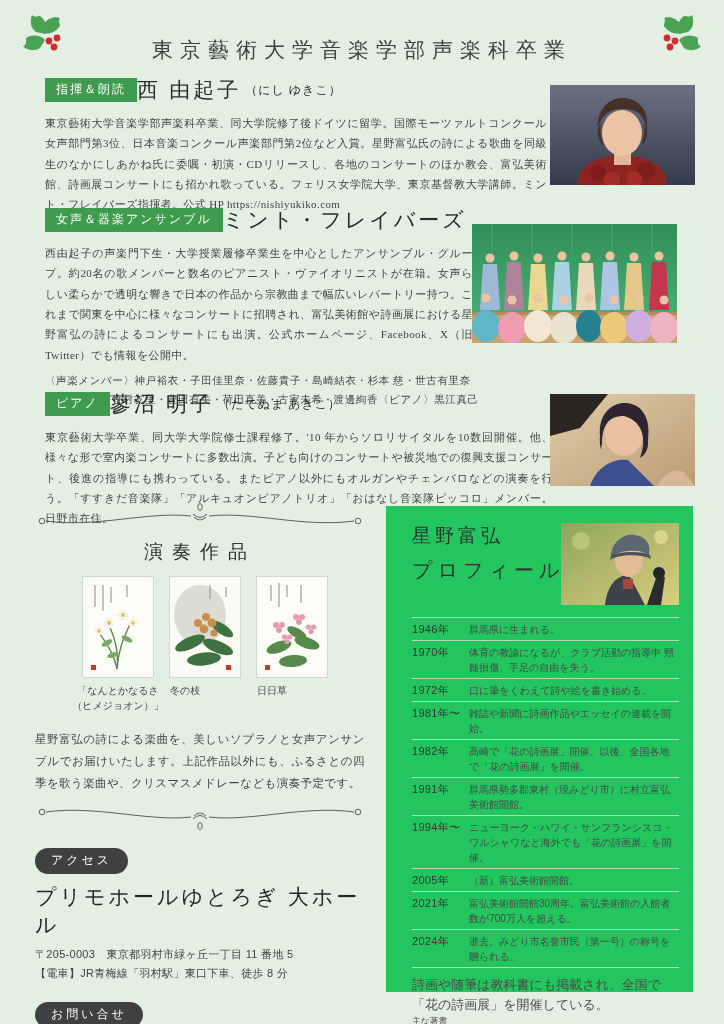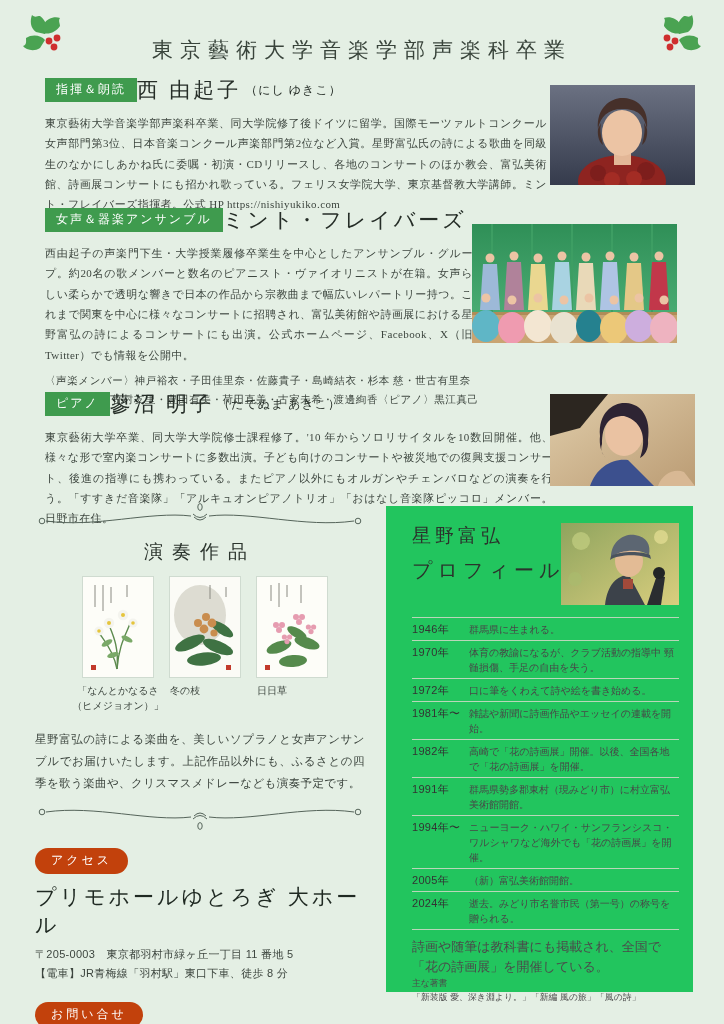--- a/index.html
+++ b/index.html
@@ -55,21 +55,21 @@
   .art-card {
     position:absolute; top:0; width:70px; height:100px; background:#fdfdfa;
     box-shadow:0 0 0 1px rgba(90,110,95,0.15);
   }
   .art1 { left:48px; } .art2 { left:135px; } .art3 { left:222px; }
   .art-caption { position:absolute; top:106px; font-size:10px; line-height:1.5; color:#3c453e; white-space:pre-line; }
   .cap1 { left:8px; width:150px; text-align:center; }
   .cap2 { left:135px; } .cap3 { left:222px; }
   .works-note { margin-top:4px; font-size:11.5px; line-height:1.9; letter-spacing:0.4px; text-align:justify; color:#3c453e; }
   .pill {
-    display:inline-block; margin-top:15px; background:#c2410c; color:#fff;
+    display:inline-block; margin-top:15px; background:#404040; color:#fff;
     border-radius:13px; padding:4px 16px 5px; font-size:12px; letter-spacing:3px;
   }
   .venue-name { font-size:21px; letter-spacing:3px; color:#1f2922; margin:9px 0 6px; font-weight:500; }
   .addr-line { font-size:11px; line-height:1.75; color:#3c453e; letter-spacing:0.3px; }
   .contact-block { margin-top:4px; }
 
   
   .profile-card {
     position:absolute; left:386px; top:506px; width:307px; height:486px;
     background:#22c55e; padding:17px 14px 10px 26px;
@@ -472,20 +472,24 @@
         </div>
       <div class="tl-row">
           <span class="tl-year">1994年〜</span>
           <span class="tl-desc">ニューヨーク・ハワイ・サンフランシスコ・ワルシャワなど海外でも「花の詩画展」を開催。</span>
         </div>
       <div class="tl-row">
           <span class="tl-year">2005年</span>
           <span class="tl-desc">（新）富弘美術館開館。</span>
         </div>
       <div class="tl-row">
+          <span class="tl-year">2021年</span>
+          <span class="tl-desc">富弘美術館開館30周年。富弘美術館の入館者数が700万人を超える。</span>
+        </div>
+      <div class="tl-row">
           <span class="tl-year">2024年</span>
           <span class="tl-desc">逝去。みどり市名誉市民（第一号）の称号を贈られる。</span>
         </div>
     </div>
 
     <p class="profile-note sans">詩画や随筆は教科書にも掲載され、全国で「花の詩画展」を開催している。</p>
     <div class="books-heading sans">主な著書</div>
     <div>
       <div class="book-line sans">「新装版 愛、深き淵より。」「新編 風の旅」「風の詩」</div>
 

